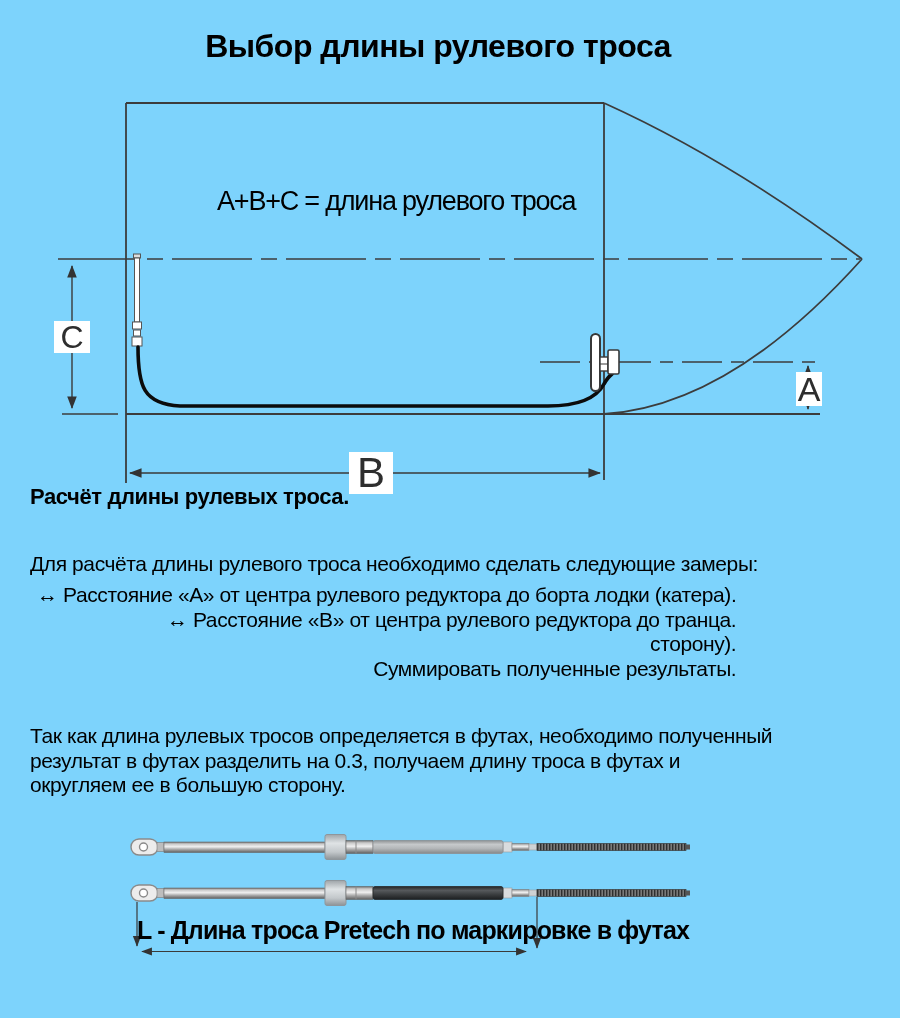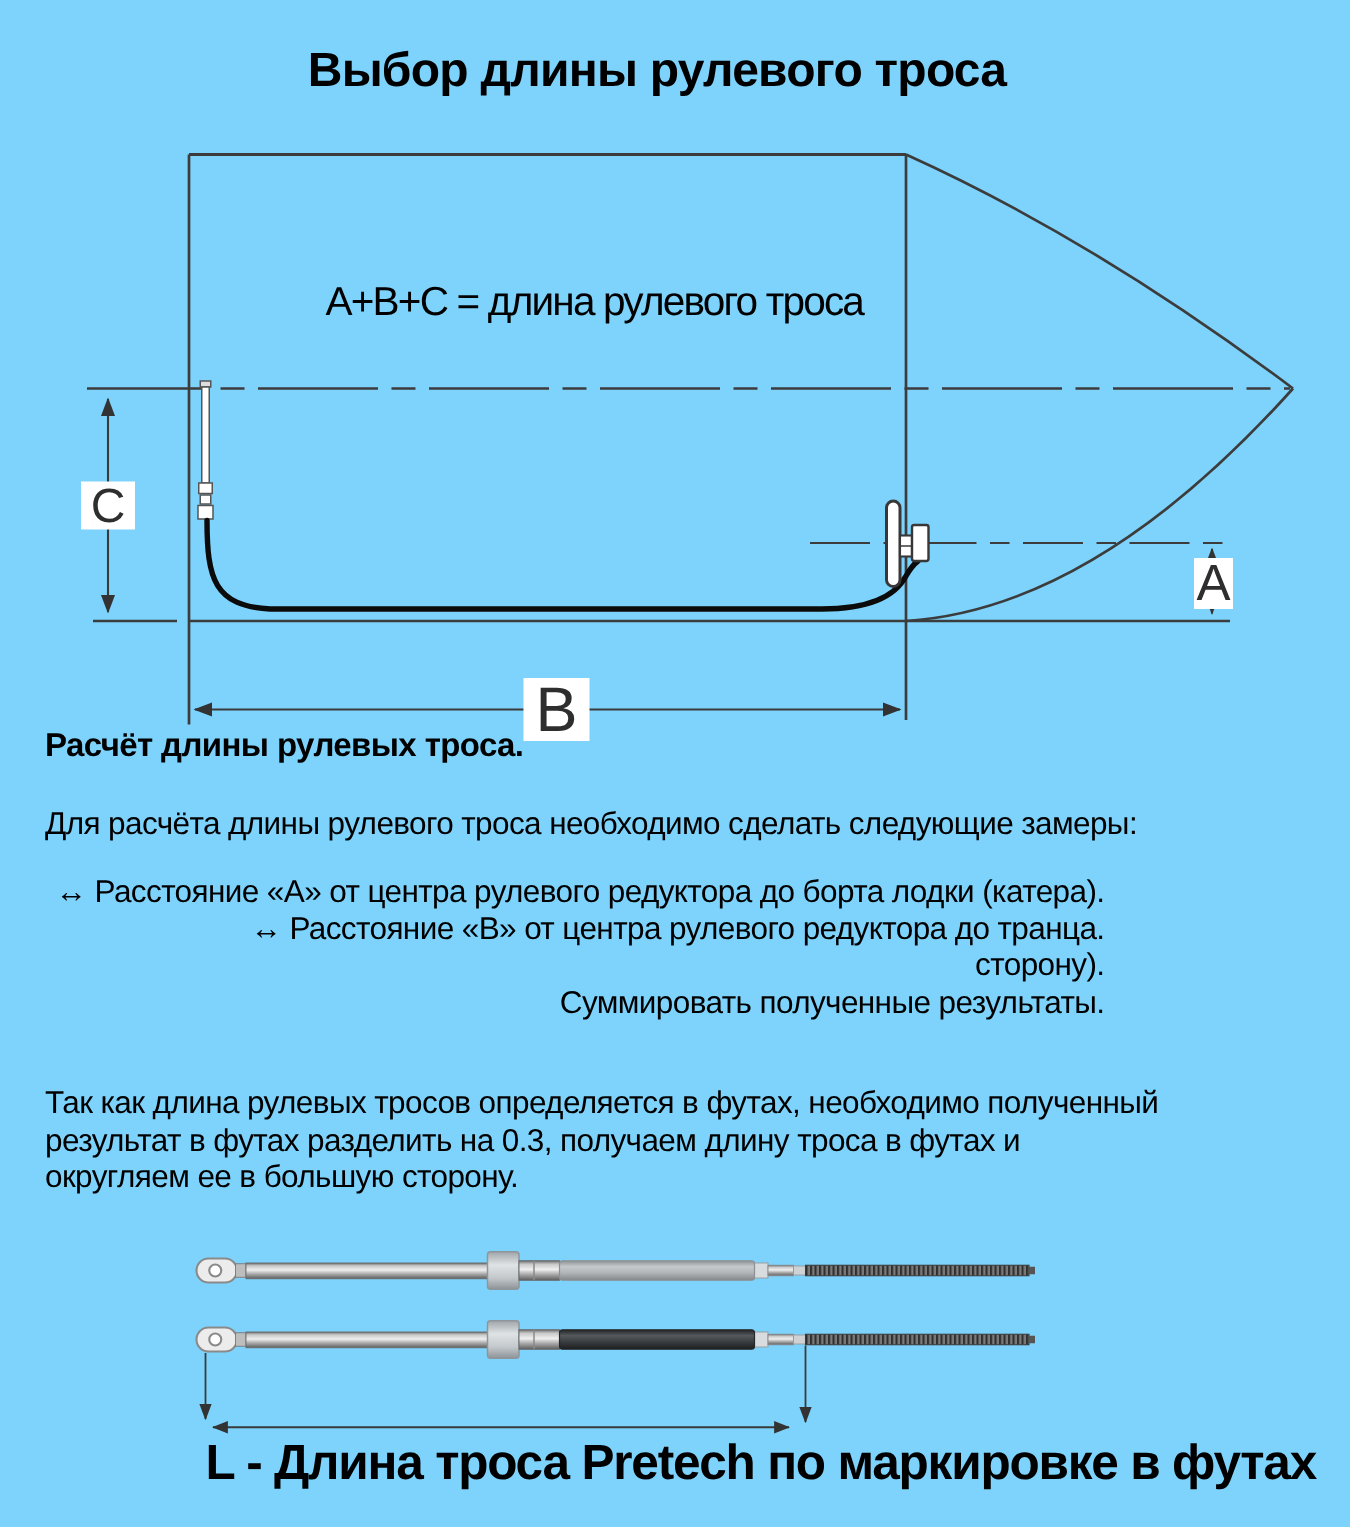--- a/index.html
+++ b/index.html
@@ -9,25 +9,25 @@
   .nowrap{white-space:nowrap;}
   .page-title{left:0;top:28px;width:876px;text-align:center;font-size:32px;font-weight:bold;
               letter-spacing:-0.5px;}
   .formula{left:177px;top:186px;font-size:27px;font-weight:normal;letter-spacing:-1.2px;margin-left:40px;}
   .dim-label{background:#fff;text-align:center;line-height:1;color:#2e2e2e;}
   .dim-c{left:54px;top:321px;width:36px;font-size:32px;}
   .dim-b{left:349px;top:452px;width:44px;font-size:42px;}
   .dim-a{left:796px;top:372px;width:26px;font-size:34px;}
   .body-text{font-size:21px;letter-spacing:-0.4px;line-height:24.5px;}
   .h2{left:30px;top:484px;font-size:22px;font-weight:bold;letter-spacing:-0.4px;}
-  .intro{left:30px;top:538px;}
+  .intro{left:30px;top:552px;}
   .bullets{left:30px;top:583px;text-align:right;}
   .para2{left:30px;top:724px;}
   .ind{padding-left:7px;}
-  .l-label{left:137px;top:956px;font-size:33px;font-weight:bold;letter-spacing:-0.8px;}
+  .l-label{left:137px;top:916px;font-size:25px;font-weight:bold;letter-spacing:-0.8px;}
   svg{position:absolute;left:0;top:0;}
 </style>
 </head>
 <body>
 
 <div class="page">
 
   <svg width="900" height="1018" viewBox="0 0 900 1018">
     <defs>
       <marker id="ah" viewBox="0 0 10 10" refX="9.2" refY="5" markerWidth="9" markerHeight="9" orient="auto-start-reverse">

